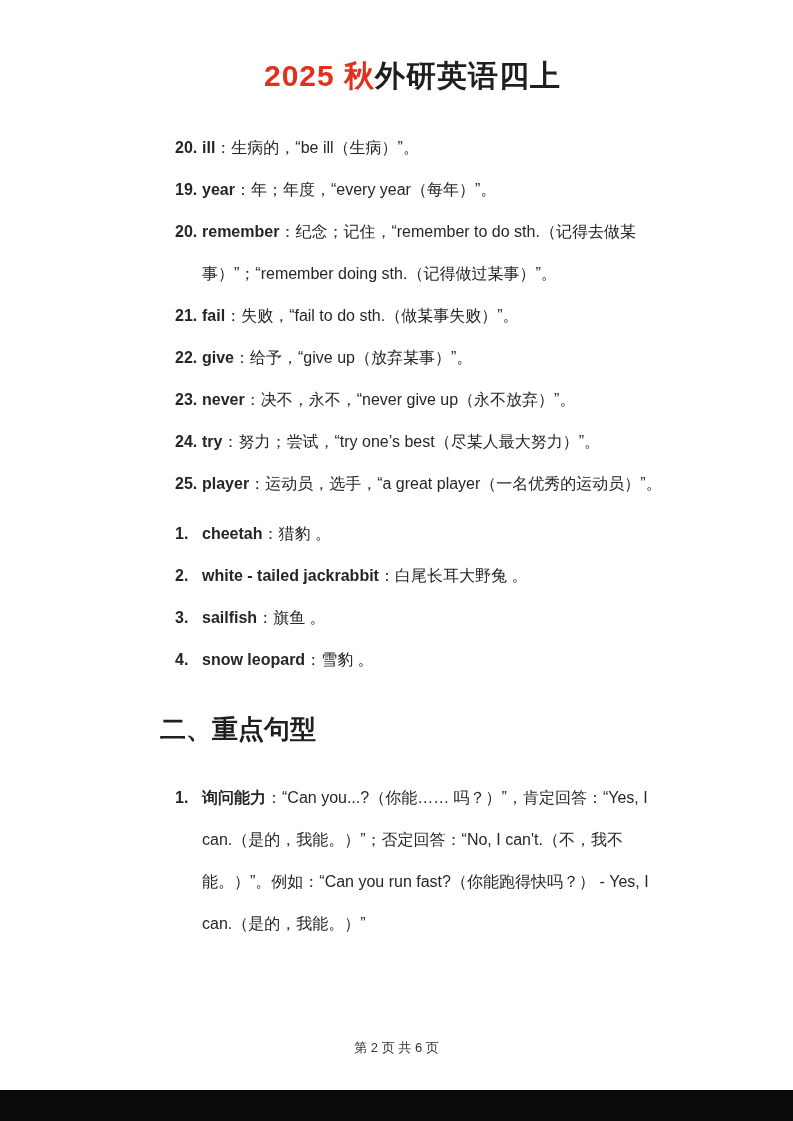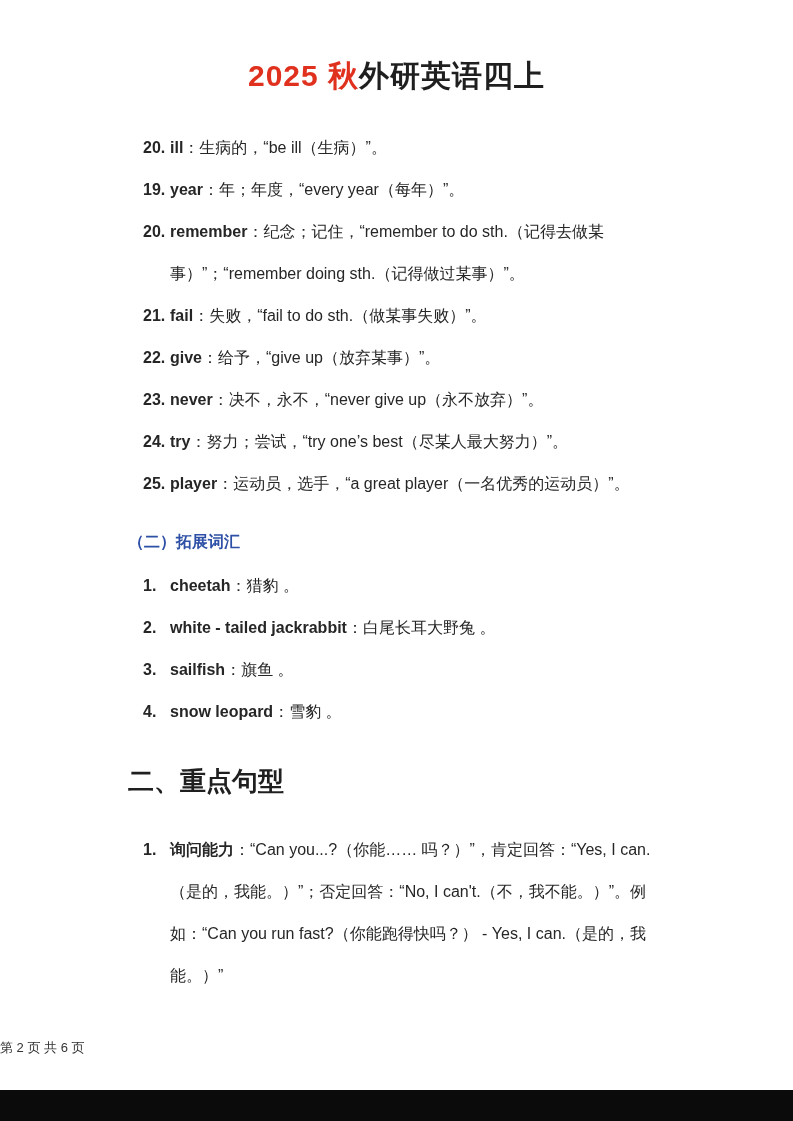--- a/index.html
+++ b/index.html
@@ -5,21 +5,21 @@
   * { margin: 0; padding: 0; box-sizing: border-box; }
   html, body { background: #ffffff; }
   body {
     width: 793px;
     height: 1121px;
     position: relative;
     overflow: hidden;
     font-family: "Liberation Sans", "DejaVu Sans", sans-serif;
     color: #262626;
   }
-  .page { width: 100%; height: 100%; position: relative; }
+  .page { width: 100%; height: 100%; position: relative; padding-left: 32px; }
 
   .title {
     text-align: center;
     padding-top: 56px;
     font-size: 30px;
     font-weight: bold;
     letter-spacing: 1px;
   }
   .title-red  { color: #e0301e; }
   .title-dark { color: #1f1f1f; }
@@ -55,21 +55,21 @@
     font-weight: bold;
     color: #1f1f1f;
     line-height: 40px;
   }
 
   .footer {
     position: absolute;
     left: 0;
     right: 0;
     bottom: 64px;
-    text-align: left;
+    text-align: center;
     font-size: 13px;
     color: #333333;
   }
 
   .bottom-bar {
     position: absolute;
     left: 0;
     right: 0;
     bottom: 0;
     height: 31px;
@@ -123,21 +123,20 @@
       </div>
 
       <div class="item">
         <span class="num">25.</span>
         <div class="txt"><b class="w">player</b><span>：运动员，选手，“a great player（一名优秀的运动员）”。</span></div>
       </div>
 
 
     </div>
 
-    <h2 class="blue-heading">（二）拓展词汇</h2>
 
     <div class="list" style="margin-top: 8px;">
 
       <div class="item">
         <span class="num">1.</span>
         <div class="txt"><b class="w">cheetah</b><span>：猎豹 。</span></div>
       </div>
 
       <div class="item">
         <span class="num">2.</span>

